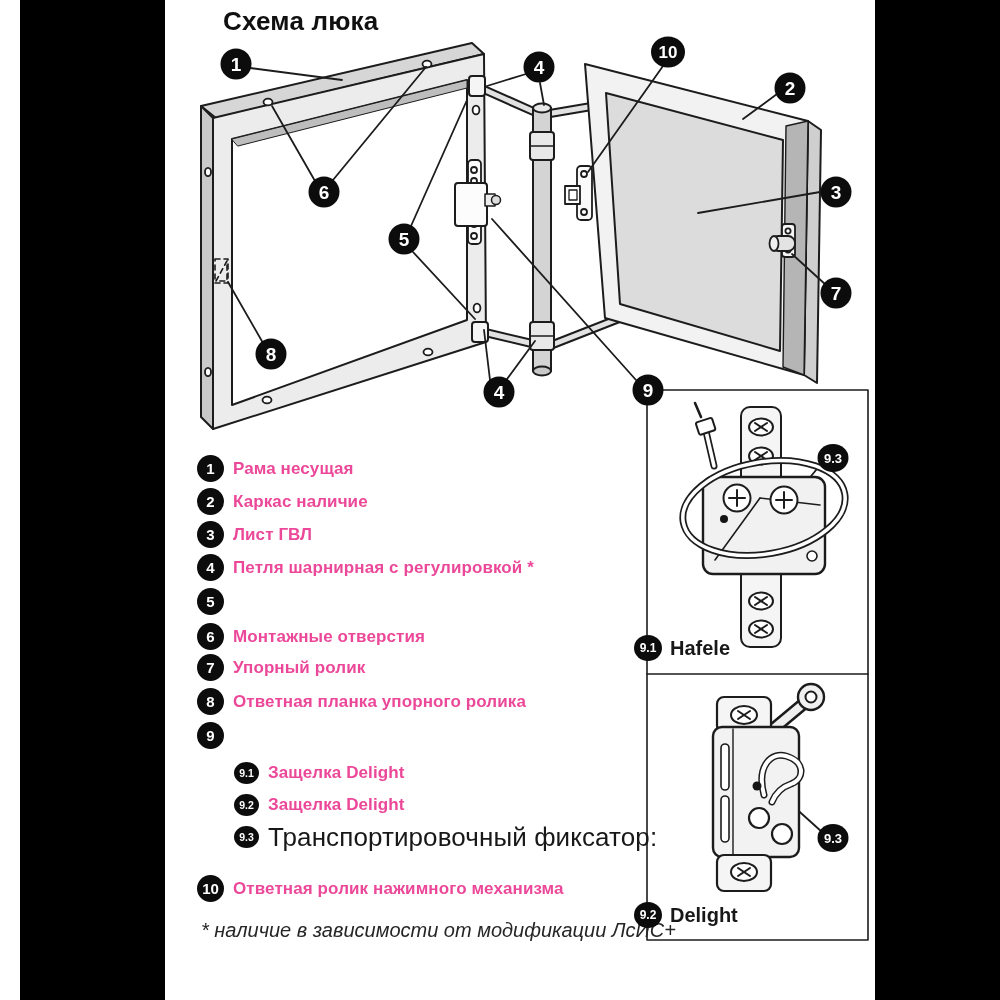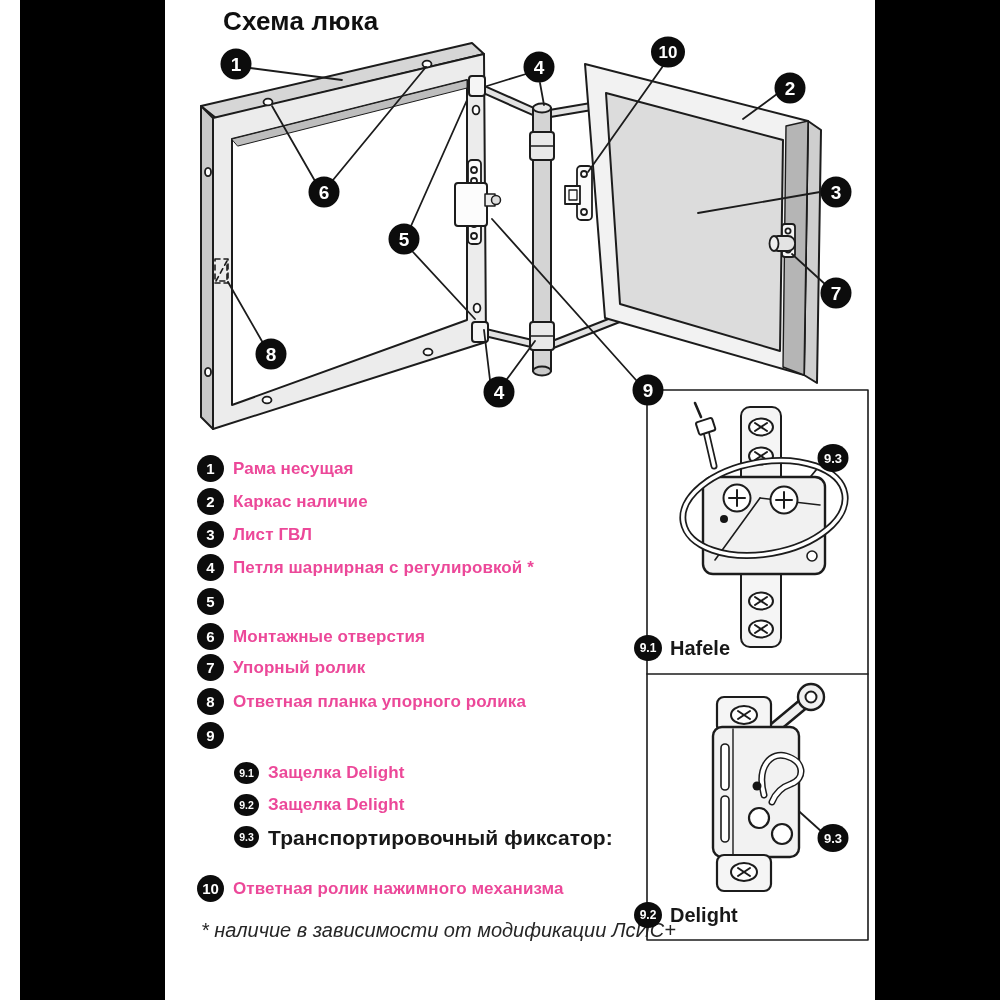--- a/index.html
+++ b/index.html
@@ -18,21 +18,21 @@
   .b2{width:34px;height:31px;font-size:17px;}
   .b3{width:31px;height:28px;font-size:13px;}
   
   .lrow{position:absolute;left:177px;display:flex;align-items:center;gap:9px;height:27px;}
   .lrow.sub{left:214px;}
   .lrow.twoline{align-items:flex-start;height:auto;}
   .lbadge{flex:0 0 auto;width:27px;height:27px;background:#0c0c0c;color:#fff;border-radius:50%;
           display:flex;align-items:center;justify-content:center;font-weight:700;font-size:15px;line-height:1;}
   .lbadge.small{width:25px;height:22px;font-size:10.5px;margin-top:1px;}
   .ltext{font-size:17px;font-weight:700;color:#ec4899;white-space:nowrap;letter-spacing:.1px;}
-  .ltext2{display:block;font-size:21px;font-weight:700;color:#181818;white-space:nowrap;letter-spacing:.1px;line-height:25px;}
+  .ltext2{display:block;font-size:26px;font-weight:400;color:#181818;white-space:nowrap;letter-spacing:.1px;line-height:25px;}
   .footnote{position:absolute;left:181px;top:919px;font-size:20px;font-style:italic;font-weight:400;color:#262626;white-space:nowrap;text-align:center;}
   
   .plabel{position:absolute;display:flex;align-items:center;gap:8px;z-index:5;}
   .plabel .lbadge{width:28px;height:26px;font-size:12px;}
   .plabel .ptext{font-size:20px;font-weight:700;color:#181818;}
 </style>
 </head>
 <body>
 
 <div class="stage">

